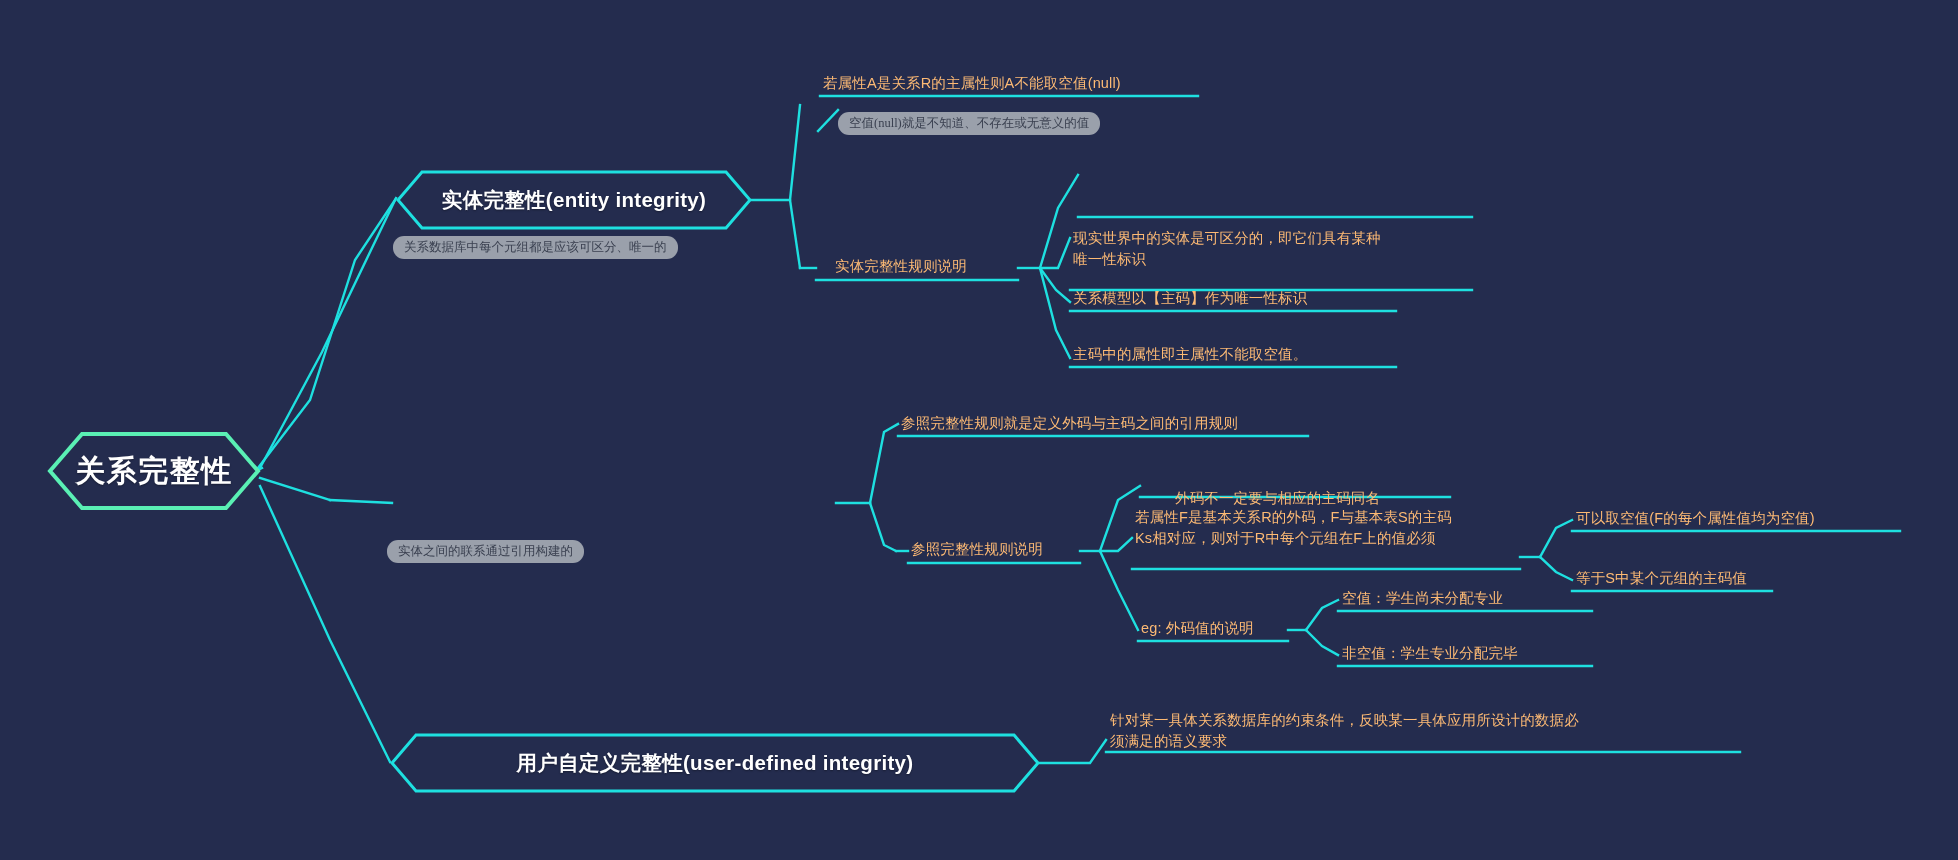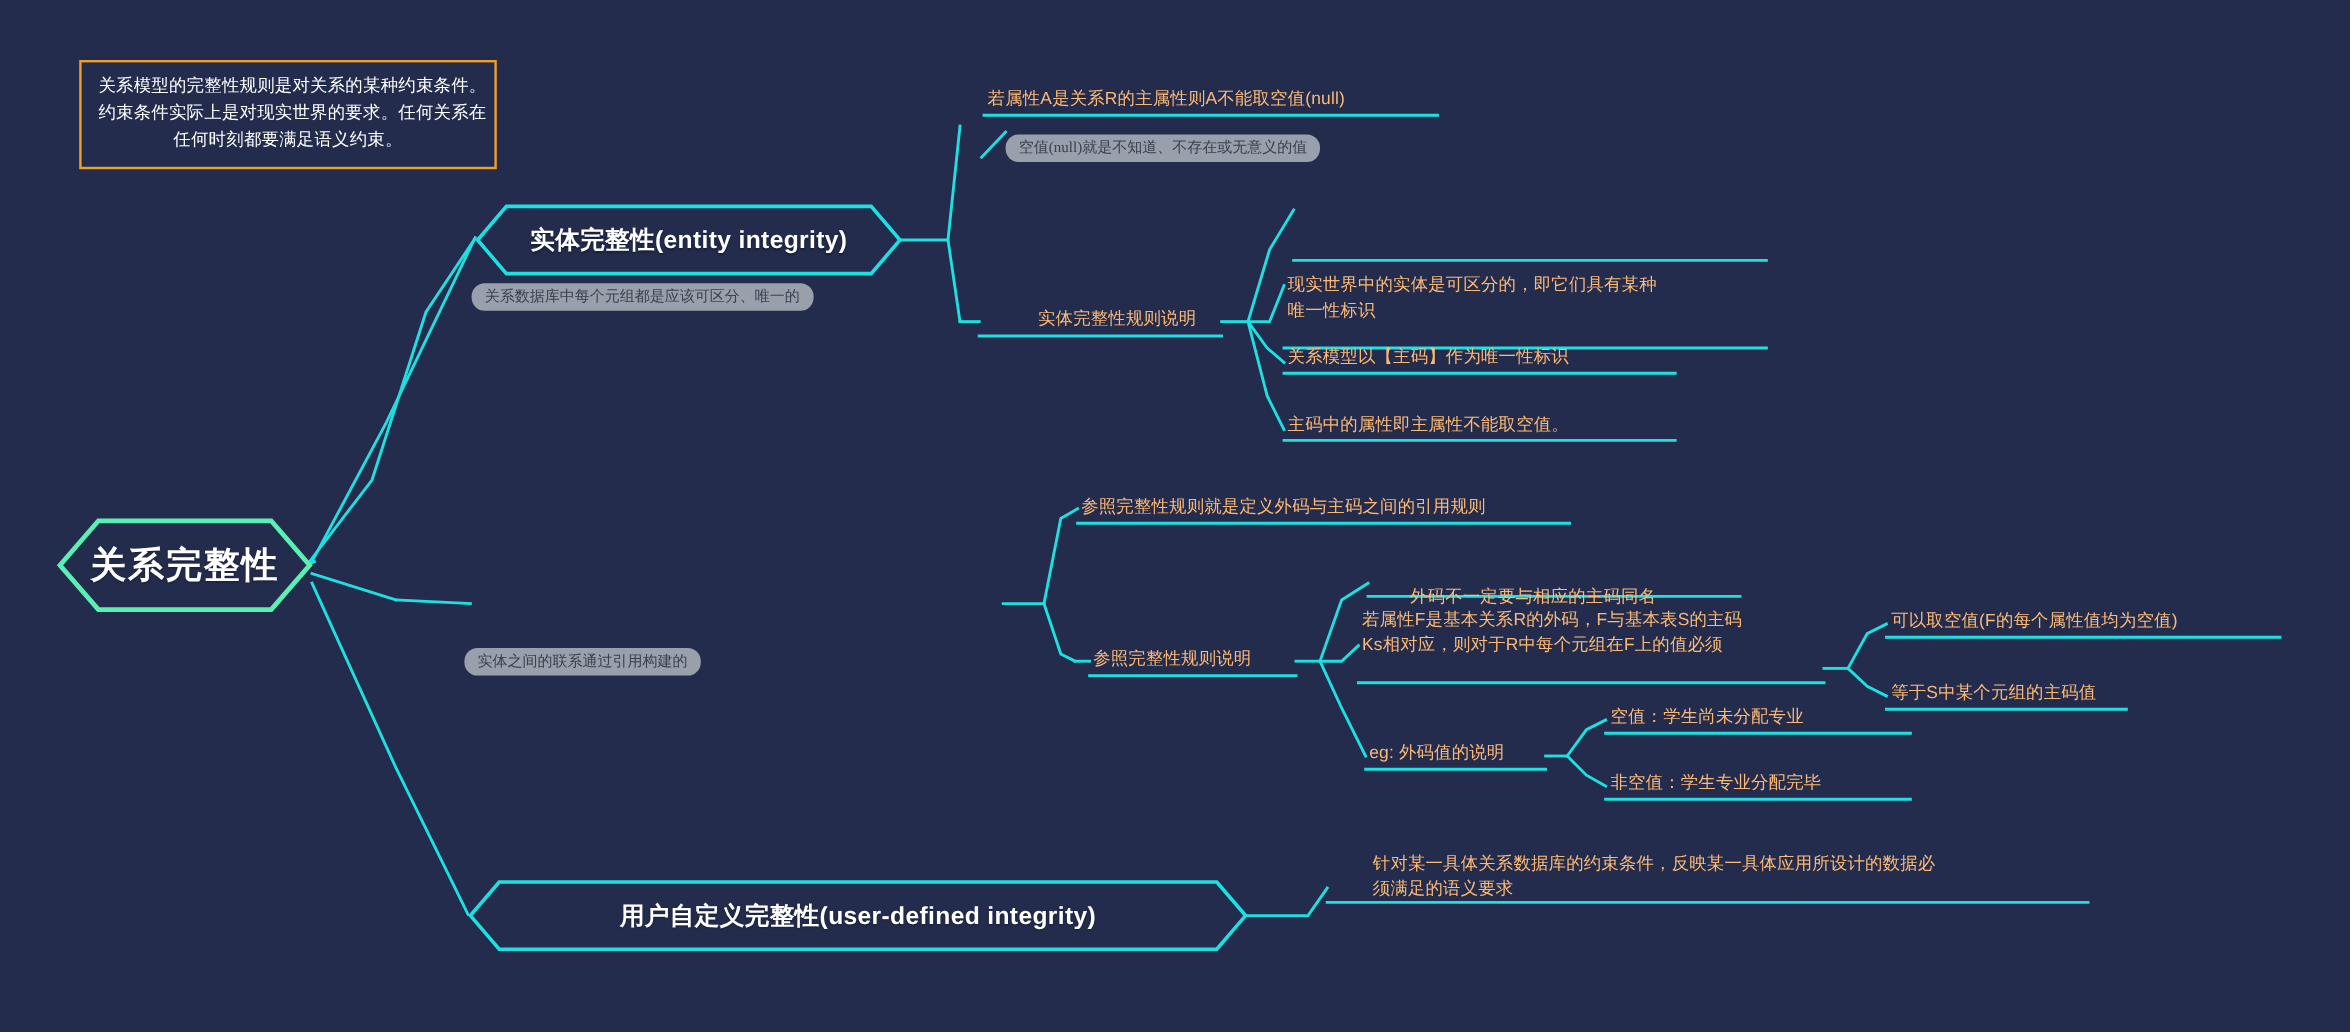--- a/index.html
+++ b/index.html
@@ -130,45 +130,40 @@
       <path d="M1306,630 L1322,608 L1338,600"></path>
       <path d="M1306,630 L1322,646 L1338,655"></path>
       <path d="M1338,611 L1592,611"></path>
       <path d="M1338,666 L1592,666"></path>
 
       <path d="M1040,763 L1090,763 L1106,740"></path>
       <path d="M1106,752 L1740,752"></path>
     </g>
   </svg>
 
-  <div class="note-box" style="left:66px;top:50px;width:316px;">
-    <div>关系模型的完整性规则是对关系的某种约束条件。</div>
-    <div>约束条件实际上是对现实世界的要求。任何关系在</div>
-    <div>任何时刻都要满足语义约束。</div>
-  </div>
 
   <div class="hex-wrap root" style="left:48px;top:432px;width:212px;height:78px;">
     <svg class="hex-svg" width="212" height="78" viewBox="0 0 212 78" xmlns="http://www.w3.org/2000/svg">
       <polygon points="34,2 178,2 210,39 178,76 34,76 2,39" fill="none" stroke="#5af0b4" stroke-width="4"></polygon>
     </svg>
     <div class="hex-label">关系完整性</div>
   </div>
 
   <div class="hex-wrap branch" style="left:396px;top:170px;width:356px;height:60px;">
     <svg class="hex-svg" width="356" height="60" viewBox="0 0 356 60" xmlns="http://www.w3.org/2000/svg">
       <polygon points="26,2 330,2 354,30 330,58 26,58 2,30" fill="none" stroke="#1ee0e0" stroke-width="3"></polygon>
     </svg>
     <div class="hex-label">实体完整性(entity integrity)</div>
   </div>
   <div class="pill" style="left:393px;top:236px;">关系数据库中每个元组都是应该可区分、唯一的</div>
 
   <div class="leaf nowrap" style="left:823px;top:73px;">若属性A是关系R的主属性则A不能取空值(null)</div>
   <div class="pill" style="left:838px;top:112px;font-family:Liberation Serif, serif;">空值(null)就是不知道、不存在或无意义的值</div>
 
-  <div class="leaf nowrap" style="left:835px;top:256px;margin-left:30px;">实体完整性规则说明</div>
+  <div class="leaf nowrap" style="left:835px;top:256px;">实体完整性规则说明</div>
 
   <div class="leaf" style="left:1073px;top:228px;width:400px;">现实世界中的实体是可区分的，即它们具有某种
 唯一性标识</div>
   <div class="leaf nowrap" style="left:1073px;top:288px;">关系模型以【主码】作为唯一性标识</div>
   <div class="leaf nowrap" style="left:1073px;top:344px;">主码中的属性即主属性不能取空值。</div>
 
   <div class="pill" style="left:387px;top:540px;">实体之间的联系通过引用构建的</div>
 
   <div class="leaf nowrap" style="left:901px;top:413px;">参照完整性规则就是定义外码与主码之间的引用规则</div>
 
@@ -186,16 +181,16 @@
   <div class="leaf nowrap" style="left:1342px;top:588px;">空值：学生尚未分配专业</div>
   <div class="leaf nowrap" style="left:1342px;top:643px;">非空值：学生专业分配完毕</div>
 
   <div class="hex-wrap branch" style="left:390px;top:733px;width:650px;height:60px;">
     <svg class="hex-svg" width="650" height="60" viewBox="0 0 650 60" xmlns="http://www.w3.org/2000/svg">
       <polygon points="26,2 624,2 648,30 624,58 26,58 2,30" fill="none" stroke="#1ee0e0" stroke-width="3"></polygon>
     </svg>
     <div class="hex-label">用户自定义完整性(user-defined integrity)</div>
   </div>
 
-  <div class="leaf" style="left:1110px;top:710px;width:640px;margin-left:34px;">针对某一具体关系数据库的约束条件，反映某一具体应用所设计的数据必
+  <div class="leaf" style="left:1110px;top:710px;width:640px;">针对某一具体关系数据库的约束条件，反映某一具体应用所设计的数据必
 须满足的语义要求</div>
 
 </div>
 
 </body></html>

